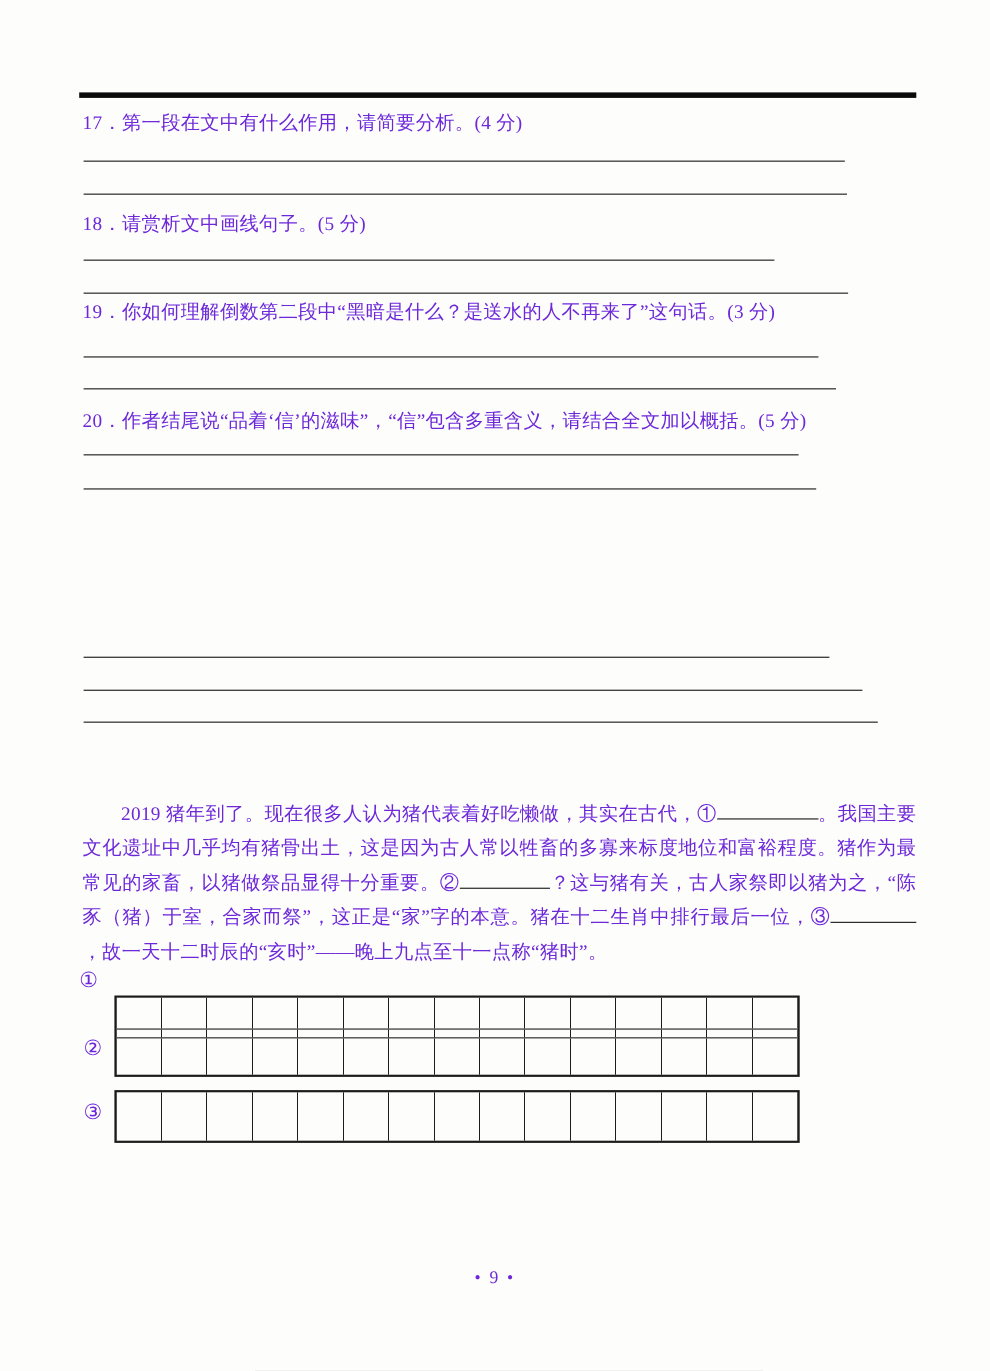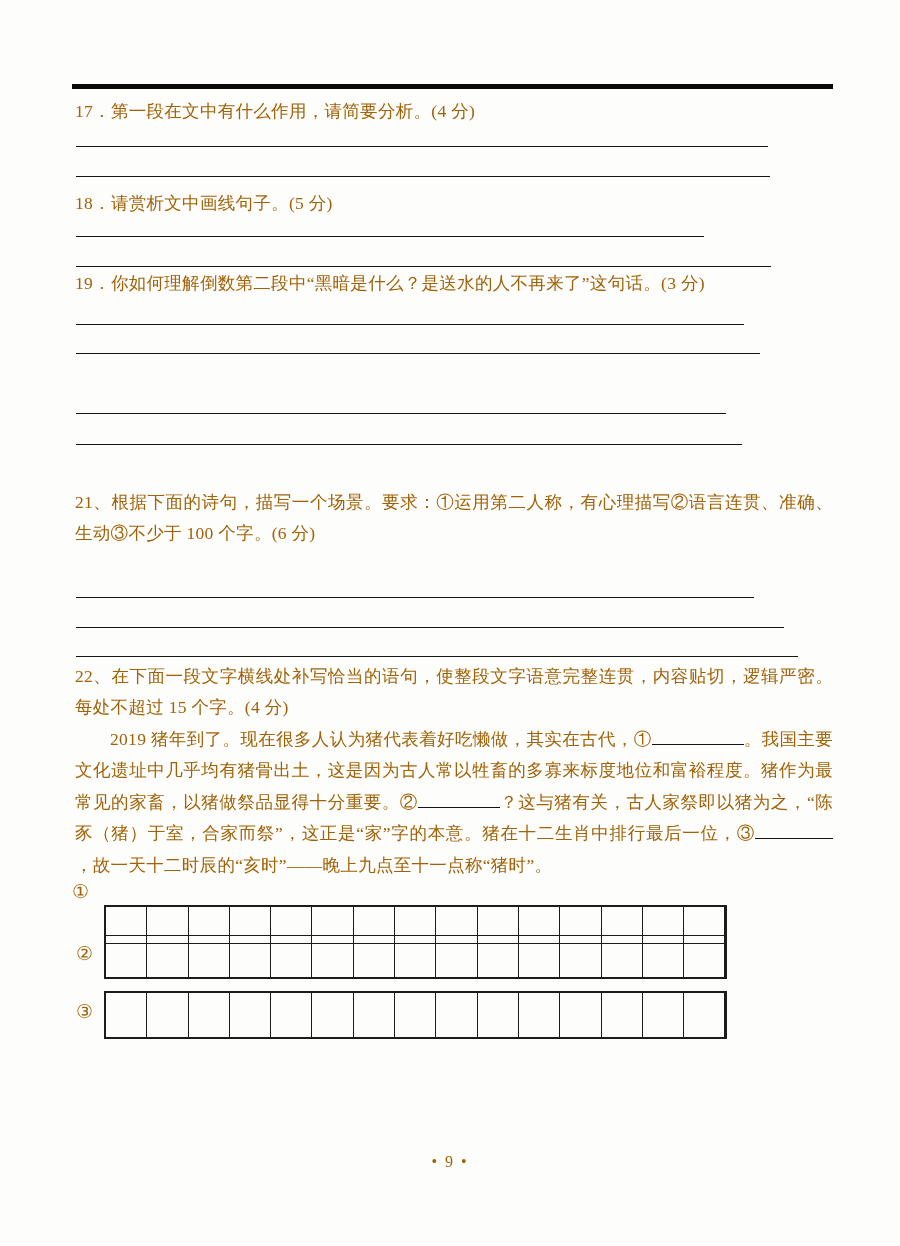--- a/index.html
+++ b/index.html
@@ -2,21 +2,21 @@
 <html><head>
 <meta charset="utf-8">
 <style>
   html,body { margin:0; padding:0; background:#e8e8e8; }
   .page {
     position:relative;
     width:900px; height:1246px;
     margin:0 auto;
     background:#fdfdfc;
     font-family:"Liberation Serif","DejaVu Serif",serif;
-    color:#a16207;
+    color:#6d28d9;
     font-size:17.5px;
     overflow:hidden;
   }
   .t {
     position:absolute;
     left:75px; width:758px;
     line-height:31.4px;
     letter-spacing:0.3px;
   }
   .just { text-align:justify; }
@@ -78,30 +78,29 @@
   <div class="ans-line" style="top:176px;left:76px;width:694px"></div>
 
   <div class="t" style="top:188px">18．请赏析文中画线句子。(5 分)</div>
   <div class="ans-line" style="top:236px;left:76px;width:628px"></div>
   <div class="ans-line" style="top:266px;left:76px;width:695px"></div>
 
   <div class="t" style="top:268px">19．你如何理解倒数第二段中“黑暗是什么？是送水的人不再来了”这句话。(3 分)</div>
   <div class="ans-line" style="top:324px;left:76px;width:668px"></div>
   <div class="ans-line" style="top:353px;left:76px;width:684px"></div>
 
+  <div class="t" style="top:367px">20．作者结尾说“品着‘信’的滋味”，“信”包含多重含义，请结合全文加以概括。(5 分)</div>
   <div class="ans-line" style="top:413px;left:76px;width:650px"></div>
   <div class="ans-line" style="top:444px;left:76px;width:666px"></div>
 
 
-  <div class="t just" style="top:487px">21、根据下面的诗句，描写一个场景。要求：①运用第二人称，有心理描写②语言连贯、准确、生动③不少于 100 个字。(6 分)</div>
   <div class="ans-line" style="top:597px;left:76px;width:678px"></div>
   <div class="ans-line" style="top:627px;left:76px;width:708px"></div>
   <div class="ans-line" style="top:656px;left:76px;width:722px"></div>
 
-  <div class="t just" style="top:661px">22、在下面一段文字横线处补写恰当的语句，使整段文字语意完整连贯，内容贴切，逻辑严密。每处不超过 15 个字。(4 分)</div>
   <div class="t just indent2" style="top:724px">
     <span>2019 猪年到了。现在很多人认为猪代表着好吃懒做，其实在古代，①</span><span class="blank" style="width:92px"></span><span>。我国主要文化遗址中几乎均有猪骨出土，这是因为古人常以牲畜的多寡来标度地位和富裕程度。猪作为最常见的家畜，以猪做祭品显得十分重要。②</span><span class="blank" style="width:82px"></span><span>？这与猪有关，古人家祭即以猪为之，“陈豕（猪）于室，合家而祭”，这正是“家”字的本意。猪在十二生肖中排行最后一位，③</span><span class="blank" style="width:78px"></span><span>，故一天十二时辰的“亥时”——晚上九点至十一点称“猪时”。</span>
   </div>
 
   <div class="circ-label" style="left:72px;top:882px">①</div>
   <div class="grid" style="top:905px">
     <div class="grow" style="height:28px"></div>
     <div class="grow gdiv" style="height:7px"></div>
     <div class="grow gdiv" style="height:33px"></div>
   </div>

